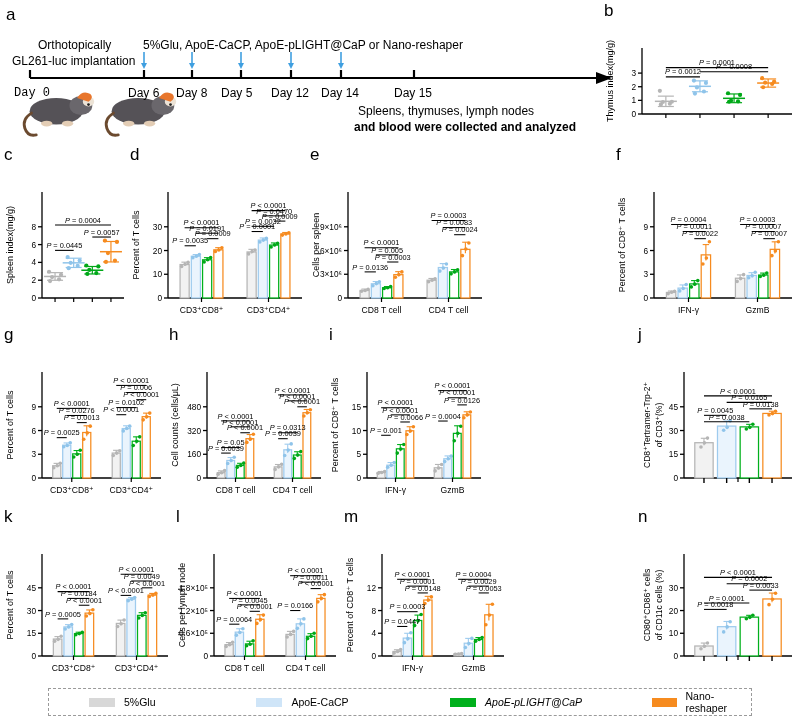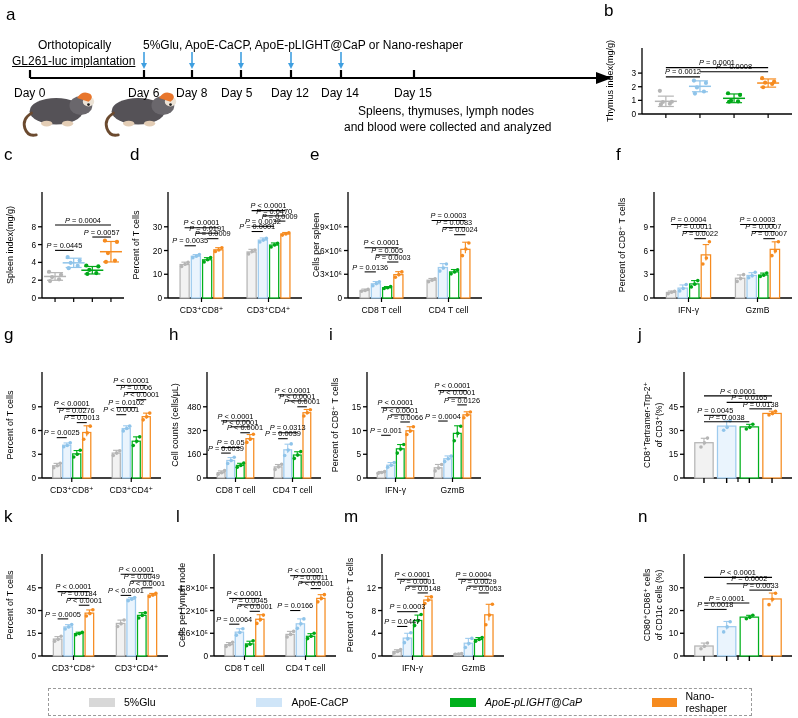--- a/index.html
+++ b/index.html
@@ -18,21 +18,21 @@
   .schem{position:absolute;left:0;top:0;width:620px;height:145px;}
   .sch-txt{position:absolute;font-size:12px;white-space:nowrap;}
 </style>
 </head>
 <body>
 
 <div class="schem">
   <div class="plabel" style="left:6px;top:6px;">a</div>
 
   <div class="sch-txt" style="left:38px;top:38px;">Orthotopically</div>
-  <div class="sch-txt" style="left:12px;top:54px;text-decoration:underline;">GL261-luc  implantation</div>
+  <div class="sch-txt" style="left:12px;top:54px;">GL261-luc  implantation</div>
   <div class="sch-txt" style="left:131px;top:38px;margin-left:12px;">5%Glu, ApoE-CaCP, ApoE-pLIGHT@CaP or Nano-reshaper</div>
 
   <svg width="620" height="145" style="position:absolute;left:0;top:0;">
 
     <line x1="30" y1="78" x2="596" y2="78" stroke="#000" stroke-width="2.2"></line>
     <polygon points="596,72 612,78 596,84" fill="#000"></polygon>
 
     <line x1="30" y1="70" x2="30" y2="78" stroke="#000" stroke-width="2.2"></line>
     <line x1="144" y1="70" x2="144" y2="78" stroke="#000" stroke-width="2.2"></line>
     <line x1="192" y1="70" x2="192" y2="78" stroke="#000" stroke-width="2.2"></line>
@@ -70,29 +70,29 @@
       <ellipse cx="62" cy="10" rx="12" ry="10" fill="#6a676c"></ellipse>
       <ellipse cx="70" cy="6" rx="6" ry="5" fill="#ece3d6"></ellipse>
       <path d="M58 2 q6 -9 14 -4 q4 4 -2 8 z" fill="#e8762c"></path>
       <circle cx="70" cy="9" r="1.4" fill="#222"></circle>
       <path d="M10 18 q-10 6 -7 16 q3 9 12 7" stroke="#6b4a2f" stroke-width="3" fill="none" stroke-linecap="round"></path>
       <ellipse cx="26" cy="29" rx="6" ry="3" fill="#e3cdb5"></ellipse>
       <ellipse cx="48" cy="29" rx="6" ry="3" fill="#e3cdb5"></ellipse>
     </g>
   </svg>
 
-  <div class="sch-txt" style="left:14px;top:86px;">Day 0</div>
+  <div class="sch-txt" style="left:14px;top:86px;font-family:Liberation Mono, monospace;">Day 0</div>
   <div class="sch-txt" style="left:128px;top:86px;">Day 6</div>
   <div class="sch-txt" style="left:176px;top:86px;">Day 8</div>
   <div class="sch-txt" style="left:221px;top:86px;">Day 5</div>
   <div class="sch-txt" style="left:271px;top:86px;">Day 12</div>
   <div class="sch-txt" style="left:321px;top:86px;">Day 14</div>
   <div class="sch-txt" style="left:394px;top:86px;">Day 15</div>
   <div class="sch-txt" style="left:358px;top:104px;">Spleens, thymuses, lymph nodes</div>
-  <div class="sch-txt" style="left:344px;top:120px;">and blood were collected and analyzed</div>
+  <div class="sch-txt" style="left:354px;top:120px;font-weight:bold;">and blood were collected and analyzed</div>
 </div>
 
 <div class="panel" id="p-b" style="left:602px;top:2px;width:196px;height:142px;">
     <div class="plabel" style="left: 2px; top: 0px;">b</div>
     <svg width="196" height="142">
       <line x1="40" y1="46" x2="40" y2="112" stroke="#000" stroke-width="1.3"></line>
       <line x1="40" y1="112" x2="190" y2="112" stroke="#000" stroke-width="1.3"></line>
       <line x1="36" y1="112" x2="40" y2="112" stroke="#000" stroke-width="1.3"></line>
       <text x="34" y="115" text-anchor="end" font-size="8.3">0</text>
       <line x1="36" y1="98.36363636363636" x2="40" y2="98.36363636363636" stroke="#000" stroke-width="1.3"></line>

